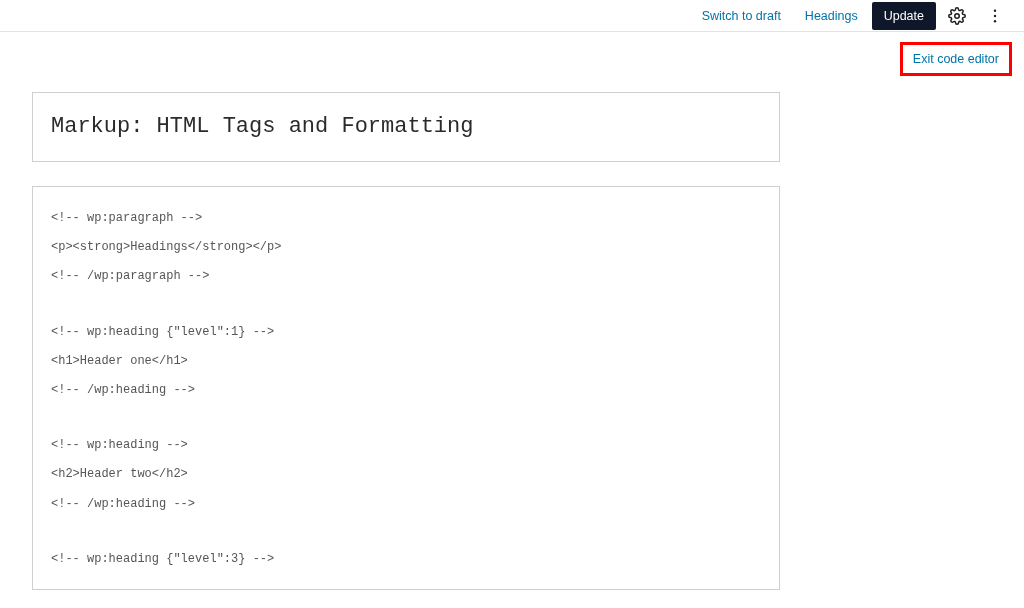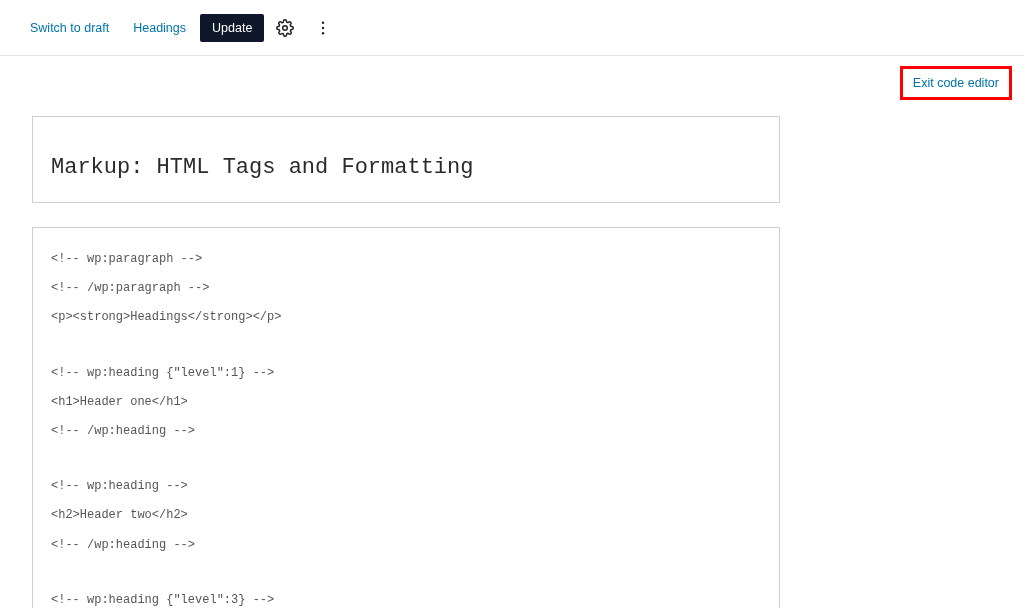--- a/index.html
+++ b/index.html
@@ -4,25 +4,26 @@
 <style>
   * { box-sizing: border-box; margin: 0; padding: 0; }
   body {
     font-family: -apple-system, BlinkMacSystemFont, "Segoe UI", Roboto, sans-serif;
     background: #fff;
     width: 1024px;
     height: 608px;
     overflow: hidden;
   }
   .topbar {
-    height: 56px;
+    height: 32px;
     border-bottom: 1px solid #e3e3e3;
     display: flex;
     align-items: center;
-    padding: 0 20px;
+    justify-content: flex-end;
+    padding: 0 12px;
     gap: 4px;
   }
   .tb-link {
     color: #0073aa;
     font-size: 12.5px;
     padding: 6px 10px;
     cursor: pointer;
     background: none;
     border: none;
   }
@@ -59,21 +60,21 @@
     border: 3px solid red;
     cursor: pointer;
     text-align: right;
   }
   .editor-wrap {
     padding: 10px 0 0 32px;
     width: 780px;
   }
   .title-box {
     border: 1px solid #cfcfcf;
-    padding: 38px 18px 22px 18px;
+    padding: 21px 18px 22px 18px;
     margin-bottom: 24px;
   }
   .title-text {
     font-family: "Menlo", "Consolas", "Courier New", monospace;
     font-size: 22px;
     color: #2b2b2b;
     font-weight: 400;
   }
   .code-box {
     border: 1px solid #cfcfcf;
@@ -116,22 +117,22 @@
 <div class="exit-row">
   <button class="exit-btn">Exit code editor</button>
 </div>
 
 <div class="editor-wrap">
   <div class="title-box">
     <div class="title-text">Markup: HTML Tags and Formatting</div>
   </div>
   <div class="code-box" id="code-box">
       <div class="code-line">&lt;!-- wp:paragraph --&gt;</div>
+      <div class="code-line">&lt;p&gt;&lt;strong&gt;Headings&lt;/strong&gt;&lt;/p&gt;</div>
       <div class="code-line">&lt;!-- /wp:paragraph --&gt;</div>
-      <div class="code-line">&lt;p&gt;&lt;strong&gt;Headings&lt;/strong&gt;&lt;/p&gt;</div>
       <div class="code-gap"></div>
       <div class="code-line">&lt;!-- wp:heading {"level":1} --&gt;</div>
       <div class="code-line">&lt;h1&gt;Header one&lt;/h1&gt;</div>
       <div class="code-line">&lt;!-- /wp:heading --&gt;</div>
       <div class="code-gap"></div>
       <div class="code-line">&lt;!-- wp:heading --&gt;</div>
       <div class="code-line">&lt;h2&gt;Header two&lt;/h2&gt;</div>
       <div class="code-line">&lt;!-- /wp:heading --&gt;</div>
       <div class="code-gap"></div>
       <div class="code-line">&lt;!-- wp:heading {"level":3} --&gt;</div>

